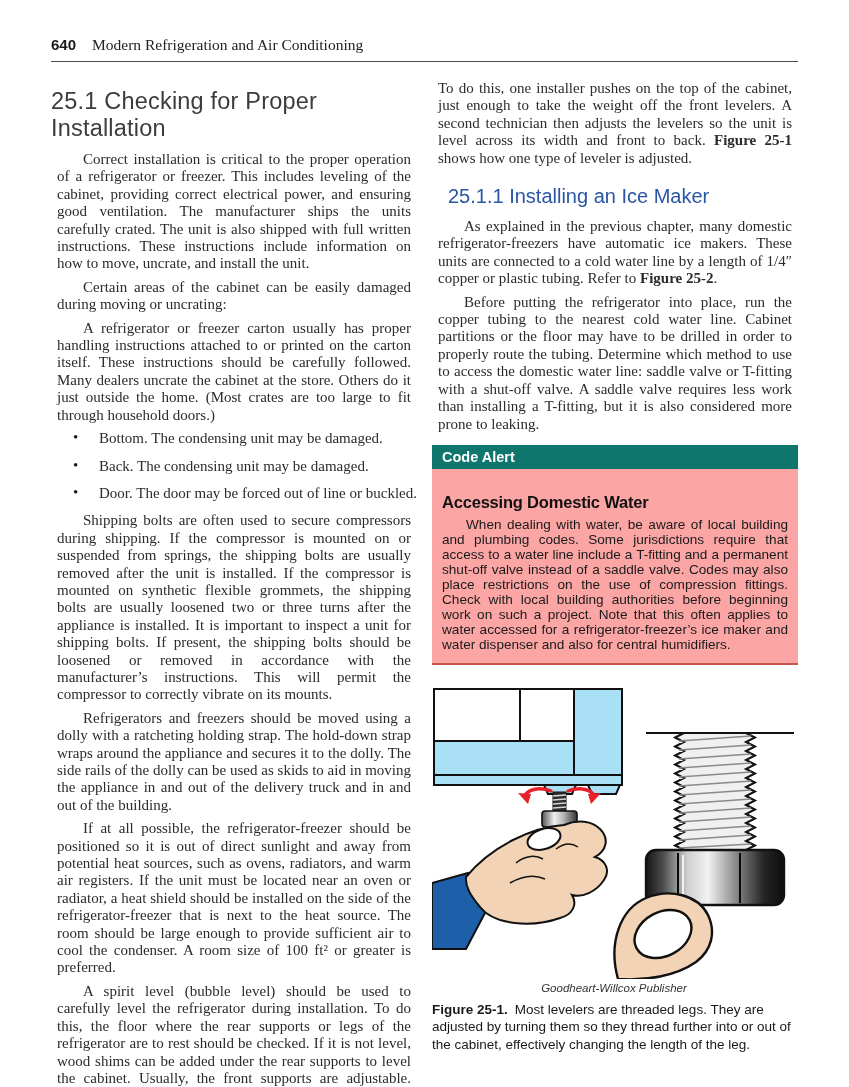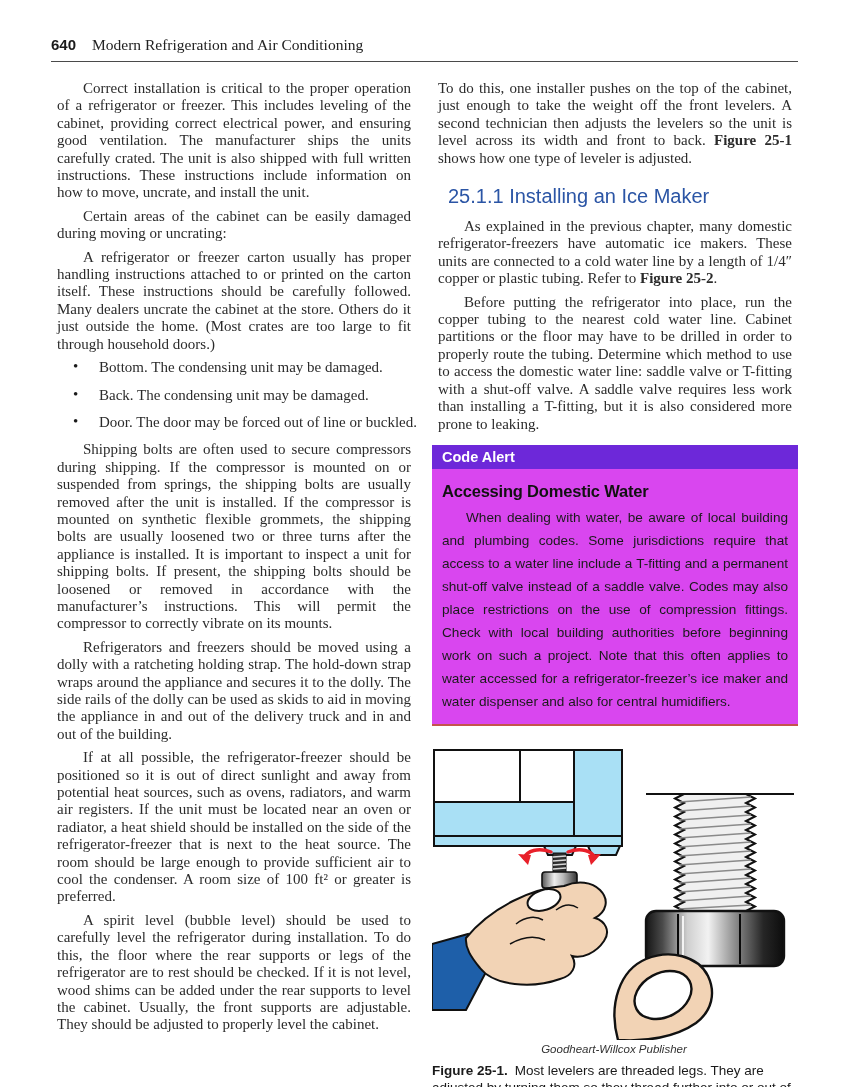--- a/index.html
+++ b/index.html
@@ -44,34 +44,34 @@
   ul.blist li{
     position:relative;font-size:15px;line-height:17.4px;
     padding-left:26px;margin:6px 0 10px 0;text-align:left;
   }
   ul.blist li .dot{
     position:absolute;left:0;top:-1px;font-size:15px;color:#1a1a1a;
   }
   
   .code-alert{margin-top:12px;}
   .ca-head{
-    background:#6d28d9;color:#ffffff;
+    background:#0f766e;color:#ffffff;
     font-family:"Liberation Sans",sans-serif;font-weight:700;font-size:14.5px;
     padding:4px 10px 4px 10px;
   }
   .ca-body{
-    background:#d946ef;border-bottom:2px solid #c4544c;
-    padding:12px 10px 11px 10px;
+    background:#fca5a5;border-bottom:2px solid #c4544c;
+    padding:23px 10px 11px 10px;
   }
   .ca-title{
     font-family:"Liberation Sans",sans-serif;font-weight:700;font-size:16.5px;
     color:#111;margin:1px 0 5px 0;letter-spacing:-0.2px;
   }
   .ca-text{
-    font-family:"Liberation Sans",sans-serif;font-size:13.6px;line-height:23px;
+    font-family:"Liberation Sans",sans-serif;font-size:13.6px;line-height:15px;
     color:#1a1a1a;text-align:justify;margin:0;text-indent:24px;
   }
   
   .figure{margin-top:22px;}
   .fig-art{display:block;}
   .fig-credit{
     font-family:"Liberation Sans",sans-serif;font-style:italic;
     font-size:11.5px;color:#333;text-align:center;margin:3px 2px 7px 0;
   }
   .fig-caption{
@@ -91,20 +91,21 @@
 <div class="page">
 
   <div class="pg-header">
     <span class="pg-num">640</span>
     <span class="pg-book">Modern Refrigeration and Air Conditioning</span>
   </div>
 
   <div class="columns">
 
     <div class="col">
+      <h1 class="sec">25.1 Checking for Proper Installation</h1>
       <p class="body">Correct installation is critical to the proper operation of a refrigerator or freezer. This includes leveling of the cabinet, providing correct electrical power, and ensuring good ventilation. The manufacturer ships the units carefully crated. The unit is also shipped with full written instructions. These instructions include information on how to move, uncrate, and install the unit.</p>
       <p class="body">Certain areas of the cabinet can be easily damaged during moving or uncrating:</p>
       <p class="body">A refrigerator or freezer carton usually has proper handling instructions attached to or printed on the carton itself. These instructions should be carefully followed. Many dealers uncrate the cabinet at the store. Others do it just outside the home. (Most crates are too large to fit through household doors.)</p>
       <ul class="blist">
         <li>
           <span class="dot">•</span>
           <span>Bottom. The condensing unit may be damaged.</span>
         </li>
         <li>
           <span class="dot">•</span>

